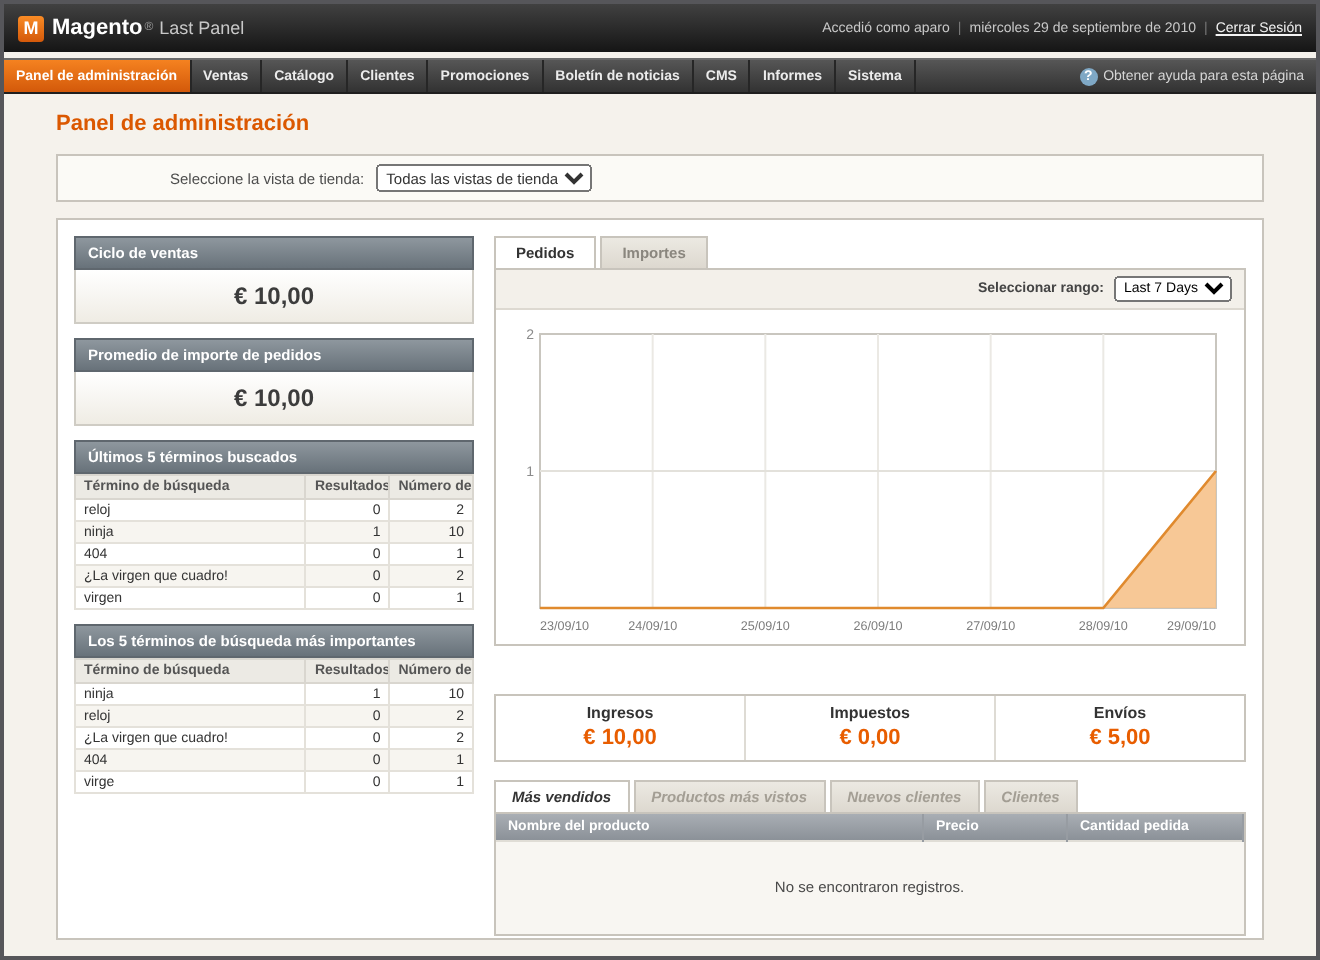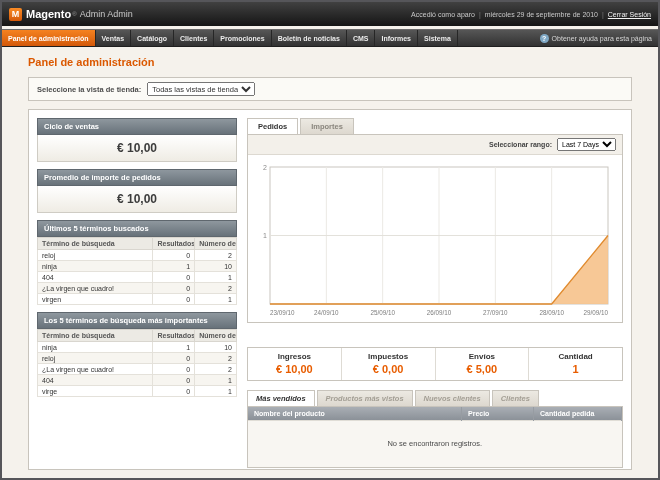--- a/index.html
+++ b/index.html
@@ -25,21 +25,21 @@
   .nav-items{display:flex;align-items:stretch;}
   .nav-item{display:flex;align-items:center;padding:0 6px;font-size:7px;font-weight:bold;color:#ececec;border-right:1px solid #262626;cursor:pointer;white-space:nowrap;}
   .nav-item.active{background:linear-gradient(#f58220,#d3590a);color:#fff;}
   .nav-help{margin-left:auto;display:flex;align-items:center;gap:3px;padding:0 6px;font-size:7px;color:#d6d6d6;cursor:pointer;white-space:nowrap;}
   .help-badge{width:9px;height:9px;border-radius:50%;background:#7fa8c5;color:#fff;font-size:7px;font-weight:bold;display:flex;align-items:center;justify-content:center;}
 
   
   .content{flex:1;padding:4px 26px 8px;display:flex;flex-direction:column;overflow:hidden;}
   .page-title{font-size:11px;font-weight:bold;color:#db5800;margin:5px 0 9px;}
   .store-box{flex:0 0 auto;border:1px solid #c8c4bc;background:#fbfaf6;padding:4px 8px;display:flex;align-items:center;gap:6px;margin-bottom:8px;}
-  .store-box label{font-size:7.5px;font-weight:bold;color:#4d4d4d;}
+  .store-box label{font-size:7.5px;font-weight:normal;color:#4d4d4d;margin-left:48px;}
   .store-box select{font-size:7.5px;font-family:inherit;height:14px;color:#333;}
 
   .dashboard{flex:1;border:1px solid #c8c4bc;background:#fff;padding:8px;display:flex;gap:10px;overflow:hidden;}
 
   
   .left-col{flex:0 0 200px;display:flex;flex-direction:column;gap:7px;}
   .panel-head{background:linear-gradient(#8e979e,#68727a);border:1px solid #5f676e;color:#fff;font-size:7.5px;font-weight:bold;padding:3px 6px;}
   .panel-value{border:1px solid #cfccc4;border-top:none;background:linear-gradient(#ffffff,#efece4);text-align:center;font-size:12px;font-weight:bold;color:#3c3c3c;padding:6px 0;}
   .mini-table{width:100%;border-collapse:collapse;font-size:7px;color:#333;table-layout:fixed;}
   .mini-table th{background:#eceae4;border:1px solid #d9d6cf;font-weight:bold;text-align:left;padding:2px 4px;color:#555;overflow:hidden;white-space:nowrap;}
@@ -74,21 +74,21 @@
 </head>
 <body>
 
 <div class="page">
 
   <header class="topbar">
     <div class="logo">
       <span class="logo-badge">M</span>
       <span class="logo-name">Magento</span>
       <span class="logo-tm">®</span>
-      <span class="logo-sub">Admin Admin</span>
+      <span class="logo-sub">Last Panel</span>
     </div>
     <div class="top-right">
       <span>Accedió como aparo</span>
       <span class="sep">|</span>
       <span>miércoles 29 de septiembre de 2010</span>
       <span class="sep">|</span>
       <span class="logout">Cerrar Sesión</span>
     </div>
   </header>
 
@@ -251,24 +251,20 @@
               <div class="stat-value">€ 10,00</div>
             </div>
             <div class="stat">
               <div class="stat-label">Impuestos</div>
               <div class="stat-value">€ 0,00</div>
             </div>
             <div class="stat">
               <div class="stat-label">Envíos</div>
               <div class="stat-value">€ 5,00</div>
             </div>
-            <div class="stat">
-              <div class="stat-label">Cantidad</div>
-              <div class="stat-value">1</div>
-            </div>
           </div>
 
         <div class="tabs btabs">
             <span class="tab active">Más vendidos</span>
             <span class="tab">Productos más vistos</span>
             <span class="tab">Nuevos clientes</span>
             <span class="tab">Clientes</span>
           </div>
         <div class="products">
           <table class="prod-table">

